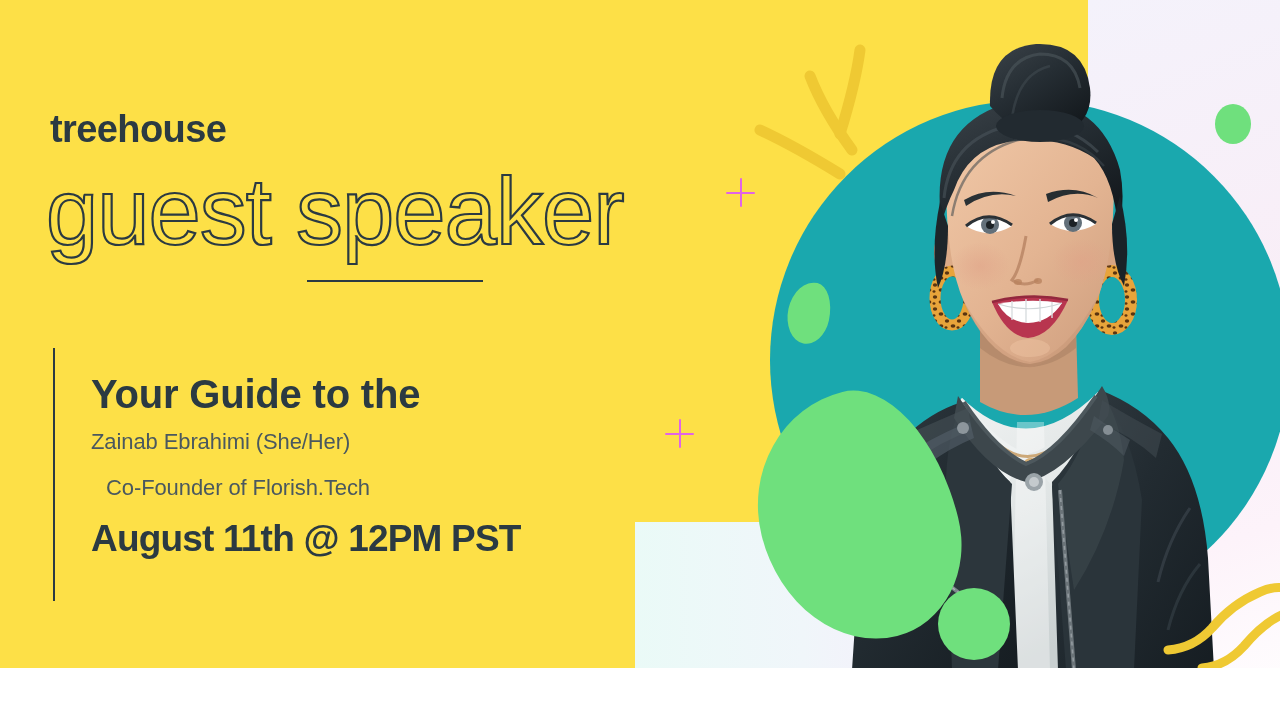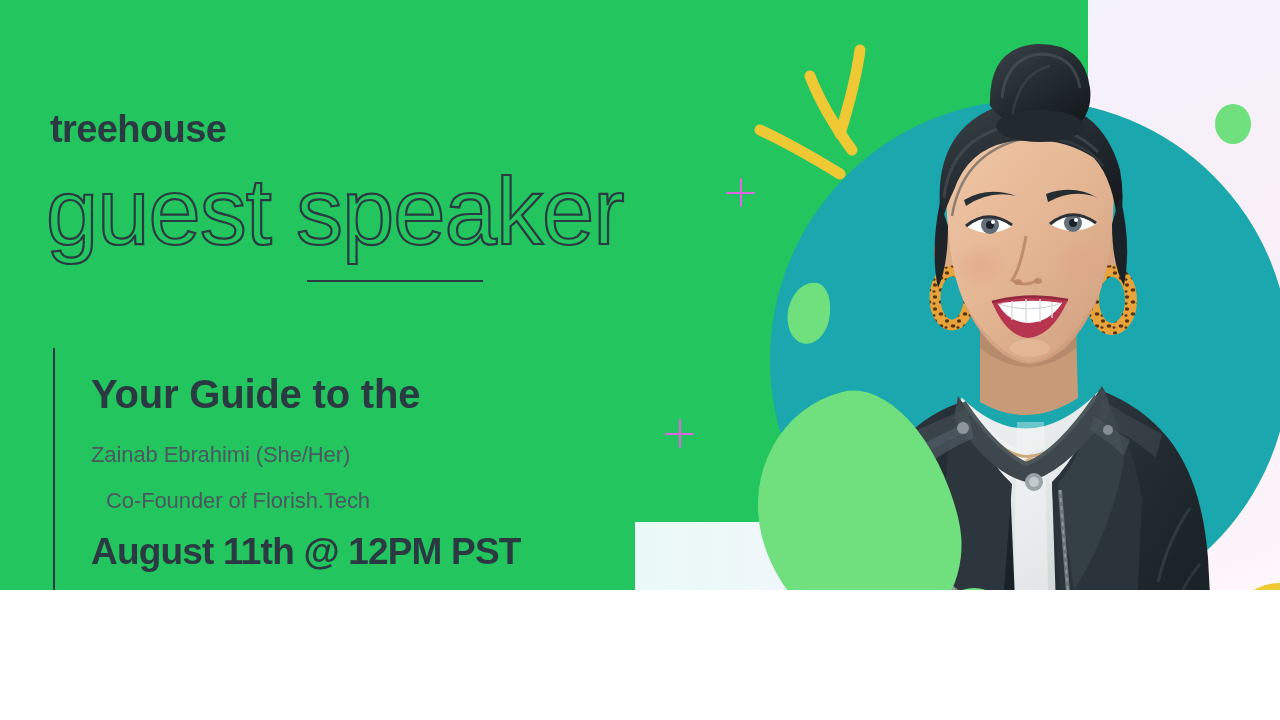--- a/index.html
+++ b/index.html
@@ -2,21 +2,21 @@
 <html><head>
 <meta charset="utf-8">
 <title>Treehouse Guest Speaker Series</title>
 <style>
   html,body{margin:0;padding:0;}
   body{
     width:1280px;height:720px;overflow:hidden;background:#ffffff;
     font-family:"Liberation Sans","DejaVu Sans",sans-serif;
     -webkit-font-smoothing:antialiased;
   }
-  #stage{position:relative;width:1280px;height:590px;background:#22c55e;overflow:hidden;}
+  #stage{position:relative;width:1280px;height:668px;background:#fde047;overflow:hidden;}
 
   
   .panel{position:absolute;}
   #panel-right{left:1088px;top:0;width:192px;height:720px;
     background:linear-gradient(160deg,#f4f2fb 0%,#f9eef7 45%,#fdf3fa 75%,#ffffff 100%);}
   #panel-bottom{left:635px;top:522px;width:420px;height:198px;
     background:linear-gradient(90deg,#eafaf7 0%,#f0f6fa 40%,#f6eefb 72%,#fbeef7 100%);}
 
   
   #teal-circle{position:absolute;left:770px;top:100px;width:520px;height:520px;
@@ -54,21 +54,21 @@
   #series-rule{position:absolute;left:307px;top:280px;width:176px;height:2px;background:#2b3a42;}
   #series-word{position:absolute;left:497px;top:256px;font-size:47px;font-weight:500;
     letter-spacing:-0.5px;color:#2b3a42;line-height:1;}
 
   #divider{position:absolute;left:53px;top:348px;width:2px;height:253px;background:#2b3a42;}
 
   #talk-block{position:absolute;left:91px;top:368px;width:520px;}
   #talk-title{font-size:40px;font-weight:600;line-height:1.30;color:#2b3a42;
     letter-spacing:-0.2px;margin:0;}
   #speaker-name{font-size:22px;font-weight:400;line-height:1.42;color:#4a585f;
-    margin:19px 0 0 0;letter-spacing:-0.1px;}
+    margin:6px 0 0 0;letter-spacing:-0.1px;}
   #speaker-role{font-size:22px;font-weight:400;line-height:1.42;color:#4a585f;
     margin:15px;letter-spacing:-0.1px;}
   #event-datetime{font-size:37px;font-weight:700;line-height:1.1;color:#2b3a42;
     margin:16px 0 0 0;letter-spacing:-0.8px;}
 </style>
 </head>
 <body>
 
 <div id="stage">
 

